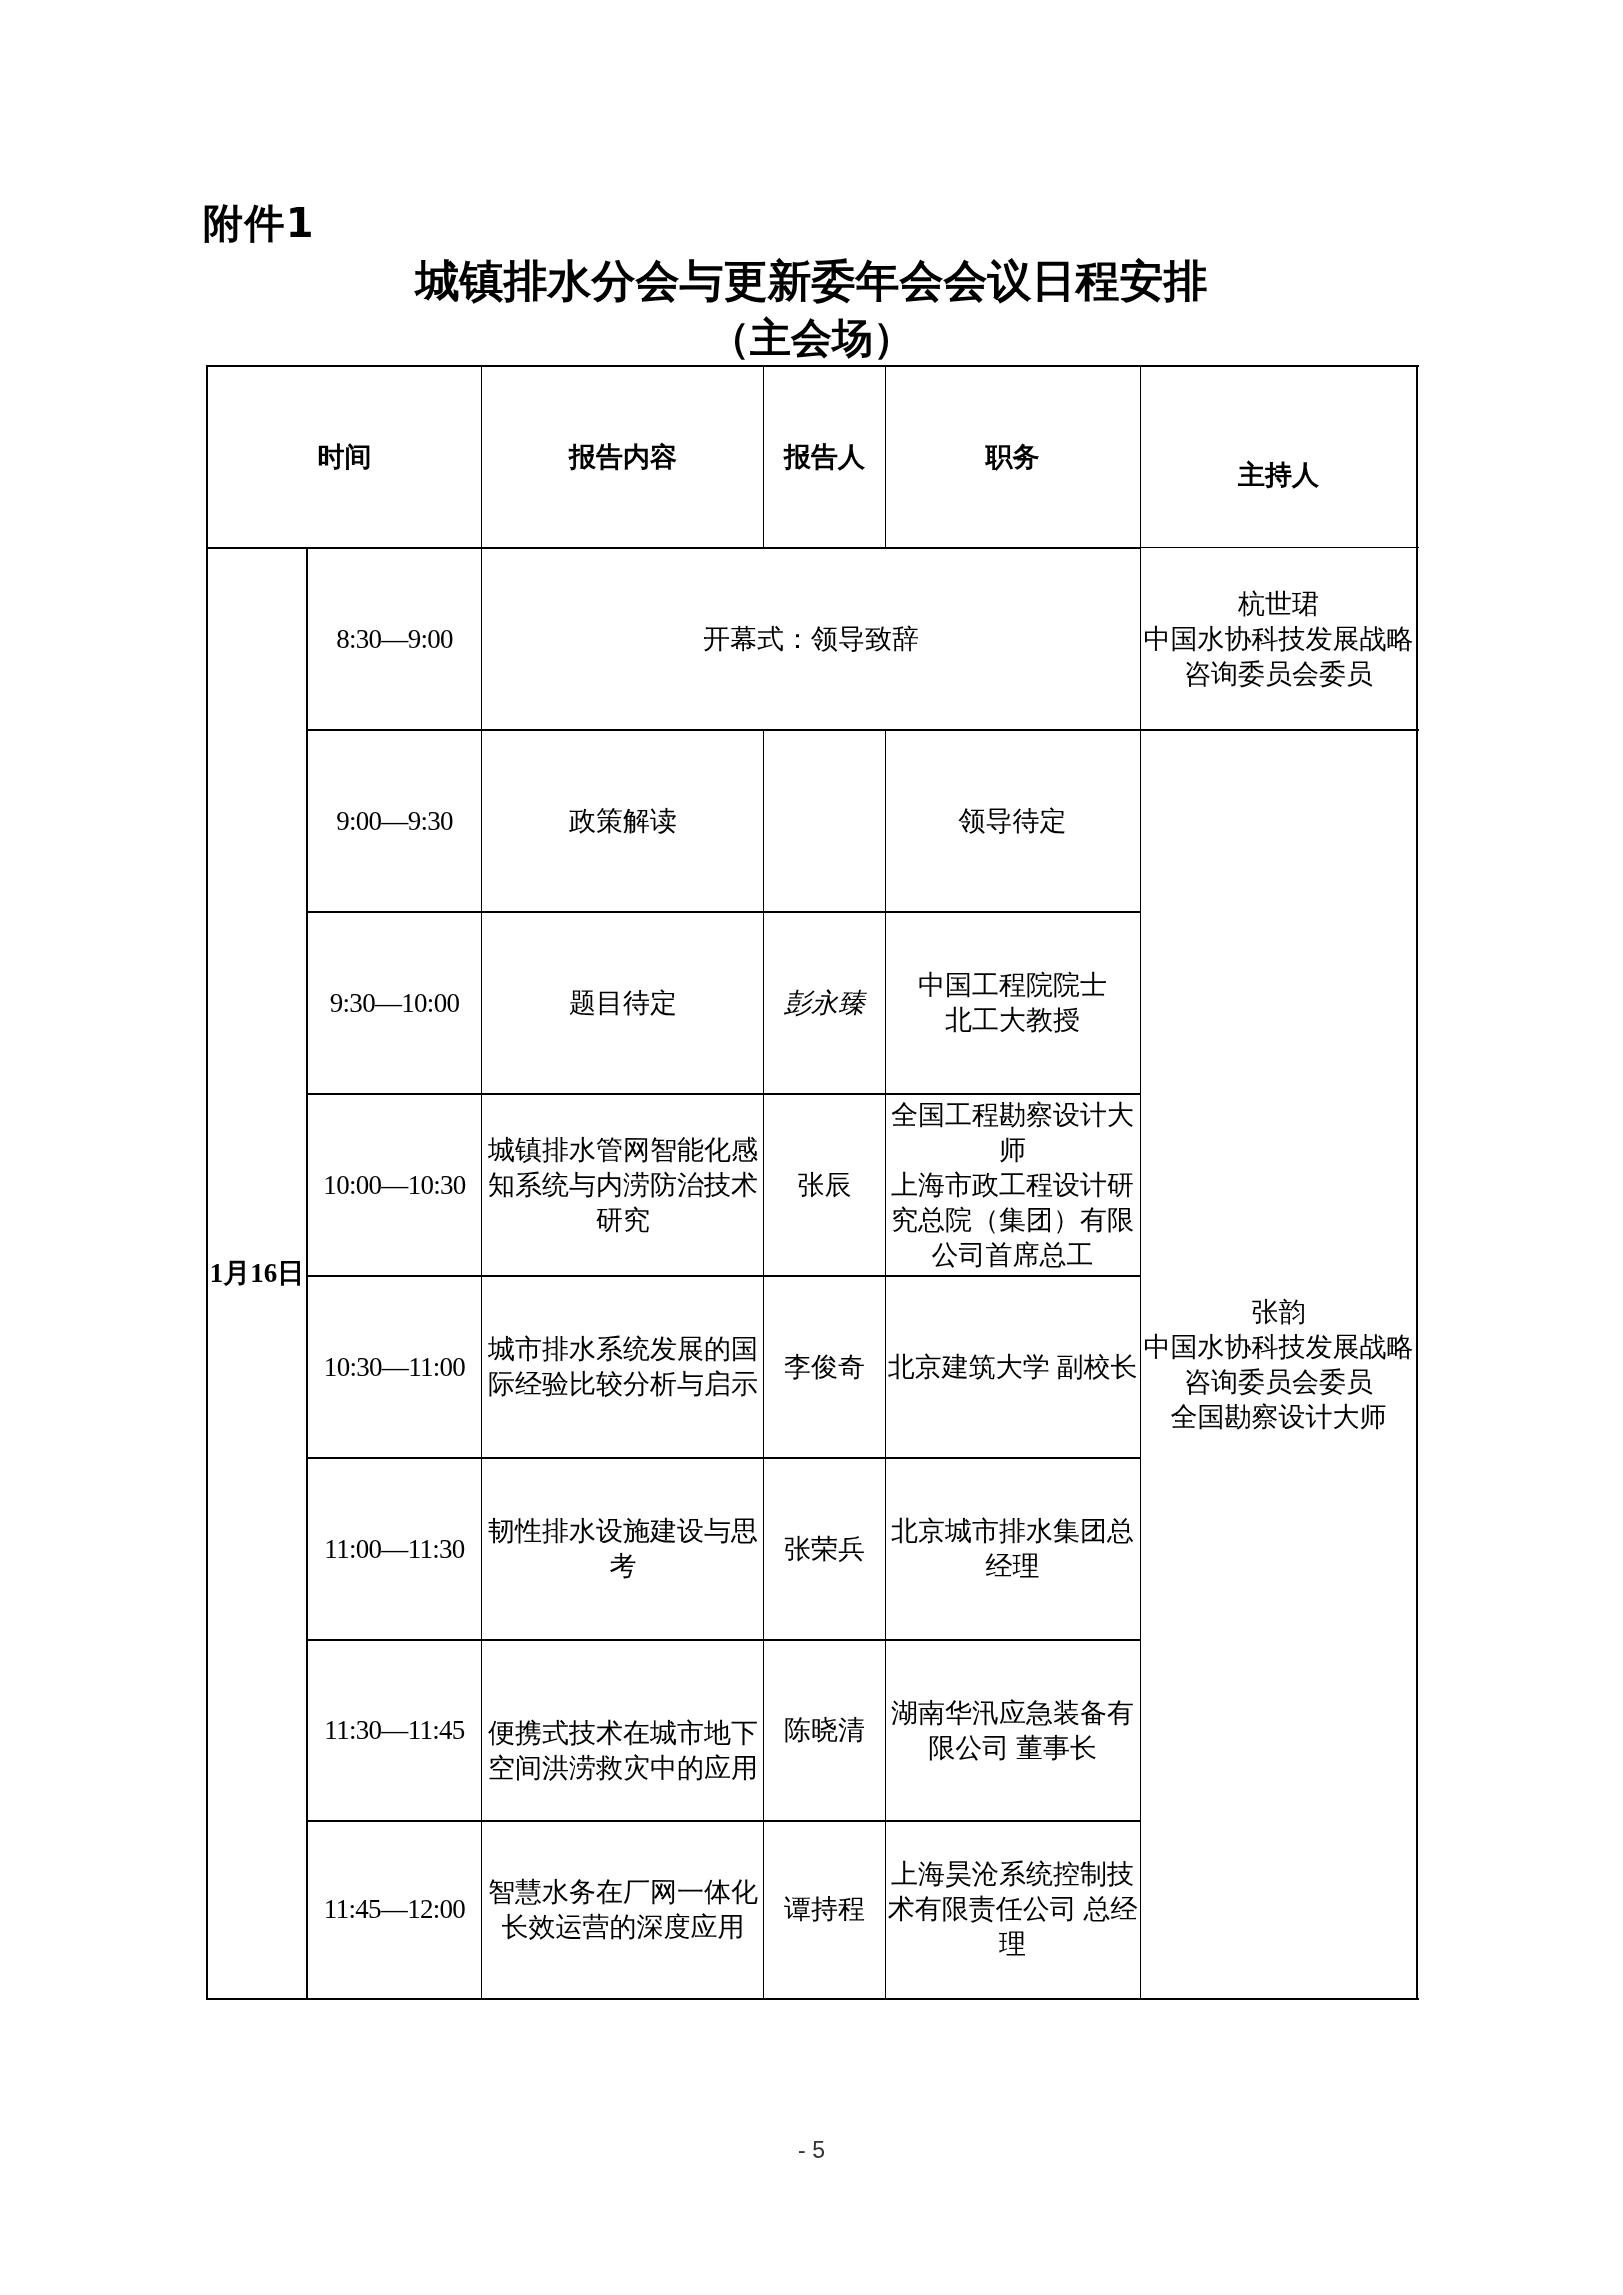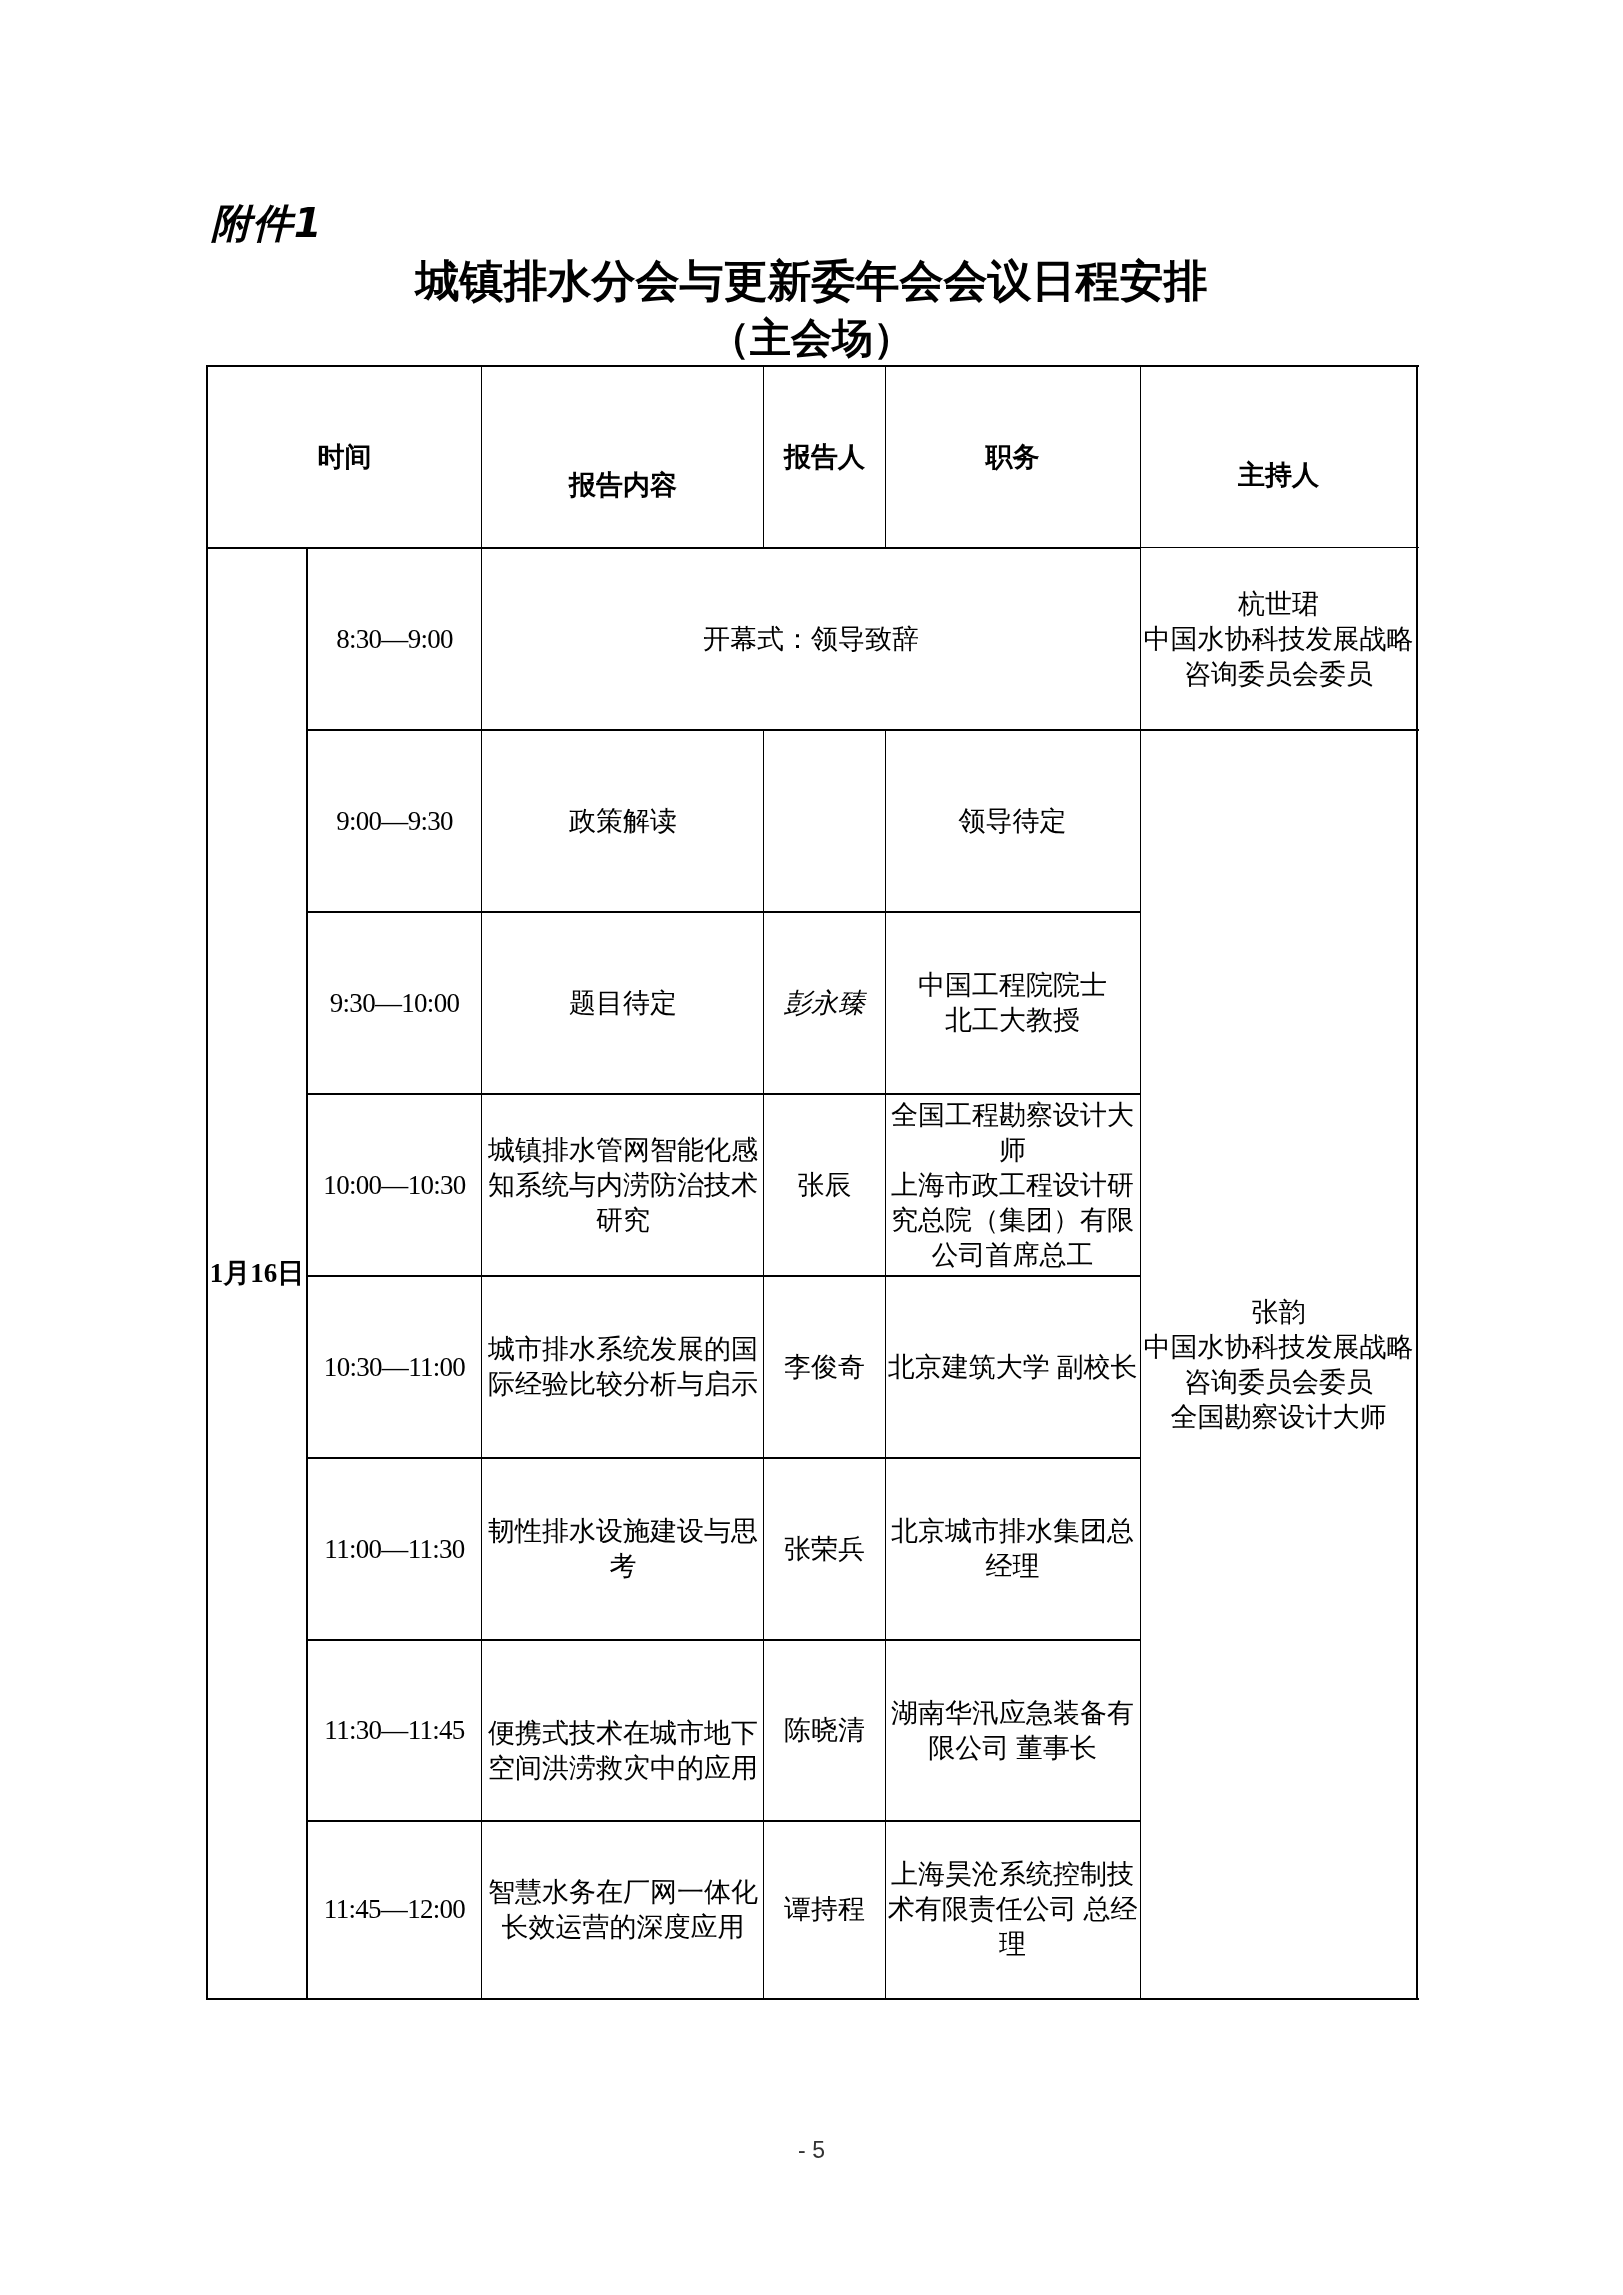--- a/index.html
+++ b/index.html
@@ -1,19 +1,19 @@
 <!DOCTYPE html>
 <html style="font-size:11px"><head>
 <meta charset="utf-8">
 <style>
   html, body { margin: 0; padding: 0; background: #ffffff; }
   body { width: 1623px; height: 2295px; position: relative; overflow: hidden;
          font-family: "Liberation Serif", "DejaVu Serif", serif; color: #000; }
-  .attachment { position: absolute; left: 211px; top: 199px; font-size: 40px; font-weight: bold;
-                line-height: 48px; letter-spacing: 1.4px; font-family: "DejaVu Sans", sans-serif; font-style: italic; }
+  .attachment { position: absolute; left: 203px; top: 199px; font-size: 40px; font-weight: bold;
+                line-height: 48px; letter-spacing: 1.4px; font-family: "DejaVu Sans", sans-serif; }
   .title { position: absolute; left: 0; width: 1623px; top: 255px; text-align: center;
            font-size: 44px; line-height: 52px; font-weight: bold; font-family: "DejaVu Sans", sans-serif; }
   .subtitle { position: absolute; left: 0; width: 1623px; top: 314px; text-align: center;
               font-size: 41px; line-height: 48px; font-weight: bold; font-family: "DejaVu Sans", sans-serif; }
   .grid { position: absolute; left: 0; top: 0; width: 1623px; height: 2295px; }
   .cell { position: absolute; box-sizing: border-box; display: flex; align-items: center; justify-content: center;
           text-align: center; font-size: 27px; line-height: 35px; padding: 0 2px; word-break: break-all; }
   .cell span { display: block; }
   .hdr { font-weight: bold; font-size: 27px; }
   .time { font-family: "Liberation Serif", serif; font-size: 27px; white-space: nowrap; letter-spacing: -0.7px; }
@@ -28,21 +28,21 @@
 </head>
 <body>
 
 <div class="attachment">附件1</div>
 <div class="title">城镇排水分会与更新委年会会议日程安排</div>
 <div class="subtitle">（主会场）</div>
 
 <div class="grid">
 
   <div class="cell hdr" style="left:207px;top:366px;width:275px;height:182px;">时间</div>
-  <div class="cell hdr" style="left:482px;top:366px;width:282px;height:182px;margin-top:28px;">报告内容</div>
+  <div class="cell hdr" style="left:482px;top:366px;width:282px;height:182px;">报告内容</div>
   <div class="cell hdr" style="left:764px;top:366px;width:121px;height:182px;">报告人</div>
   <div class="cell hdr" style="left:885px;top:366px;width:255px;height:182px;">职务</div>
   <div class="cell hdr" style="left:1140px;top:366px;width:277px;height:218px;">主持人</div>
 
   <div class="cell day" style="left:207px;top:548px;width:100px;height:1451px;padding:0;">1月16日</div>
 
   <div class="cell time" style="left:307px;top:548px;width:175px;height:182px;">8:30—9:00</div>
   <div class="cell" style="left:482px;top:548px;width:658px;height:182px;">开幕式：领导致辞</div>
   <div class="cell multi" style="left:1140px;top:548px;width:277px;height:182px;">
     <span>杭世珺</span>

